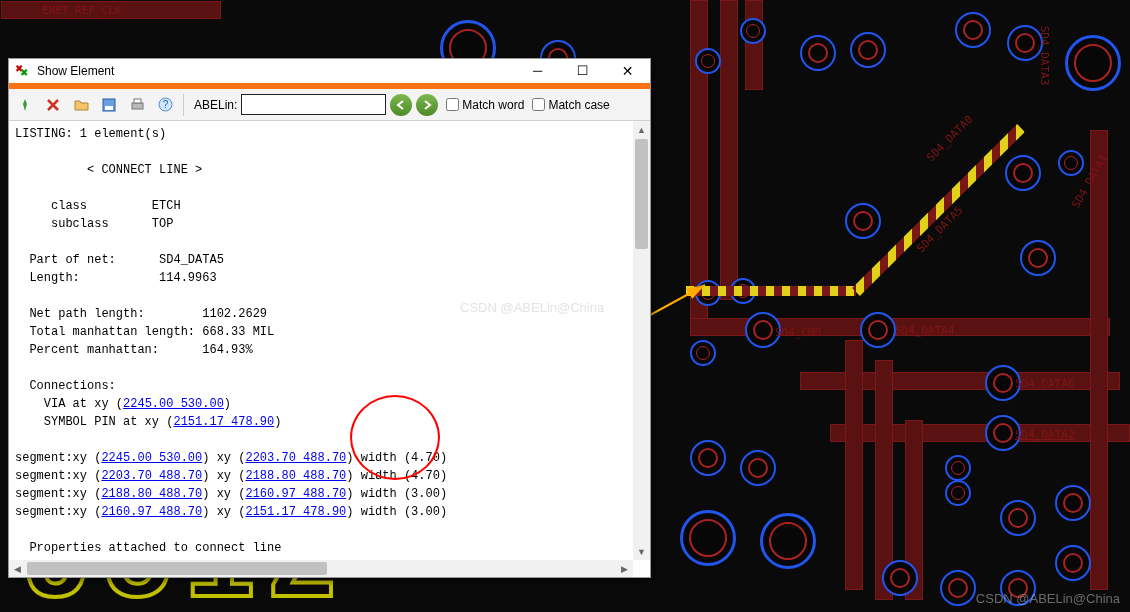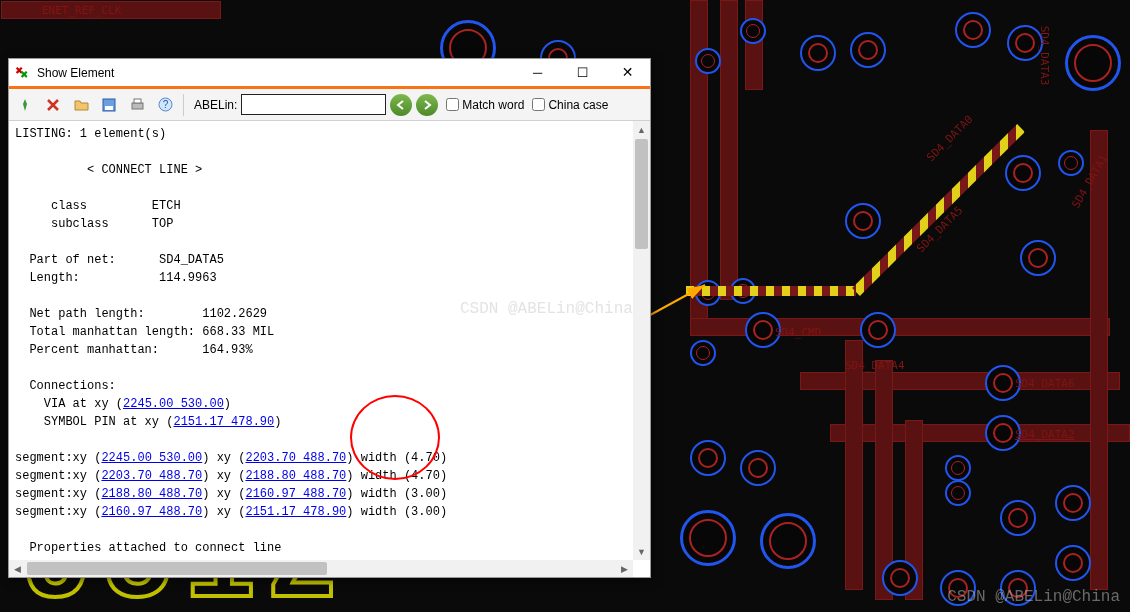--- a/index.html
+++ b/index.html
@@ -92,21 +92,21 @@
   box-shadow: 2px 2px 8px rgba(0,0,0,.5);
   display: flex;
   flex-direction: column;
 }
 .titlebar {
   height: 30px;
   background: #fff;
   display: flex;
   align-items: center;
   padding-left: 6px;
-  border-bottom: 3px solid #f97316;
+  border-bottom: 6px solid #f97316;
 }
 .titlebar .appicon {
   width: 16px; height: 16px;
   margin-right: 6px;
   display: inline-block;
   position: relative;
 }
 .titlebar .appicon::before {
   content:"✖"; color:#cc0000; font-size:10px; position:absolute; left:0; top:0;
 }
@@ -194,21 +194,21 @@
 .scroll-v .arr-u,.scroll-v .arr-d{
   position:absolute; width:17px; height:17px; display:flex;
   align-items:center; justify-content:center; font-size:9px; color:#666;
 }
 .scroll-h .arr-l{left:0;} .scroll-h .arr-r{right:0;}
 .scroll-v .arr-u{top:0;}  .scroll-v .arr-d{bottom:0;}
 
 
 .wm1, .wm2 {
   position:absolute; color:rgba(200,200,200,.5);
-  font-size:16px; font-family:Liberation Mono, monospace;
+  font-size:13px; font-family:Liberation Sans, sans-serif;
 }
 .wm1 { left: 460px; top: 300px; }
 .wm2 { right: 10px; bottom: 6px; }
 </style>
 </head>
 <body>
 
 <div class="pcb">
 
   <div class="trace trace-v" style="left:690px; top:0; height:320px;"></div>
@@ -279,21 +279,21 @@
       </marker>
     </defs>
     <line x1="1" y1="155" x2="275" y2="5" stroke="#ffaa00" stroke-width="2" marker-start="url(#at)" marker-end="url(#ah)"></line>
   </svg>
 <div class="net-label" style="left: 42px; top: 4px;">ENET_REF_CLK</div>
     <div class="net-label" style="left: 1015px; top: 49px; transform: rotate(90deg);">SD4_DATA3</div>
     <div class="net-label" style="left: 920px; top: 132px; transform: rotate(-45deg);">SD4_DATA0</div>
     <div class="net-label" style="left: 1060px; top: 175px; transform: rotate(-60deg);">SD4_DATA1</div>
     <div class="net-label" style="left: 910px; top: 223px; transform: rotate(-45deg);">SD4_DATA5</div>
     <div class="net-label" style="left: 775px; top: 326px;">SD4_CMD</div>
-    <div class="net-label" style="left: 845px; top: 324px; margin-top: 35px;">SD4_DATA4</div>
+    <div class="net-label" style="left: 895px; top: 324px;">SD4_DATA4</div>
     <div class="net-label" style="left: 1015px; top: 377px;">SD4_DATA6</div>
     <div class="net-label" style="left: 1015px; top: 428px; text-decoration: underline;">SD4_DATA2</div>
   </div>
 
 <div class="window">
   <div class="titlebar">
     <span class="appicon"></span>
     <span class="title">Show Element</span>
     <div class="winbtn">─</div>
     <div class="winbtn">☐</div>
@@ -346,21 +346,21 @@
       <svg width="10" height="10">
           <path d="M3 1 L8 5 L3 9" fill="none" stroke="#fff" stroke-width="2"></path>
         </svg>
     </div>
     <label class="chk">
       <input type="checkbox" style="">
         <span>Match word</span>
     </label>
     <label class="chk">
       <input type="checkbox" style="">
-        <span>China case</span>
+        <span>Match case</span>
     </label>
   </div>
 
   <div class="content-wrap">
     <div class="content" id="content">LISTING: 1 element(s)
 
           &lt; CONNECT LINE &gt;
 
      class         ETCH
      subclass      TOP

